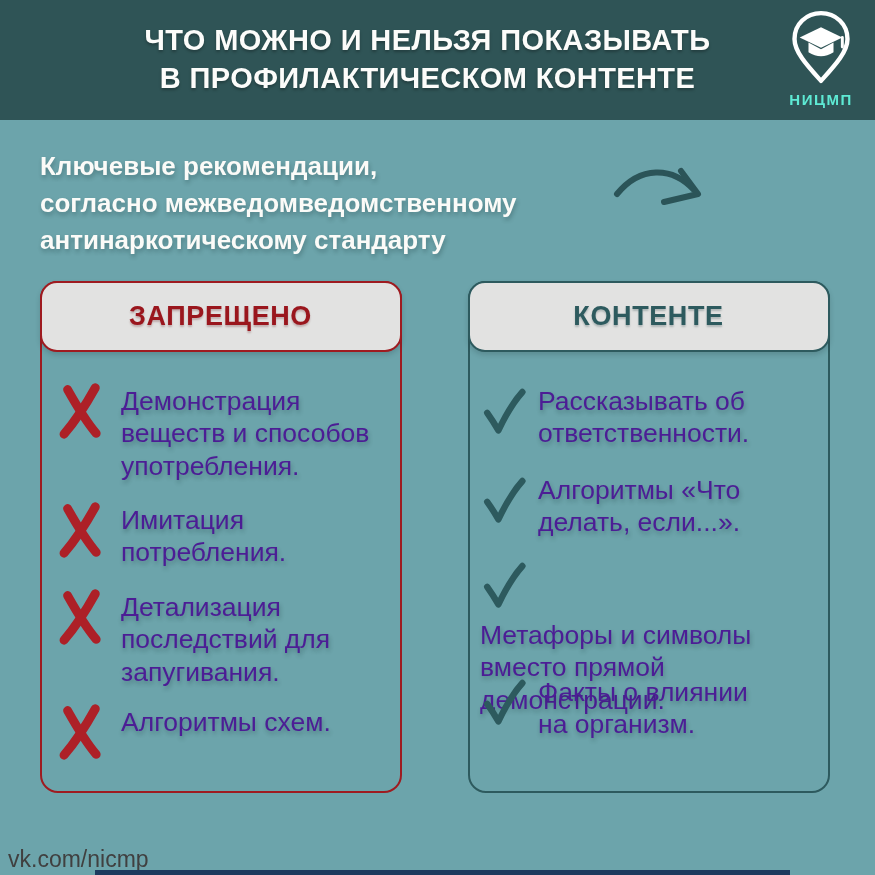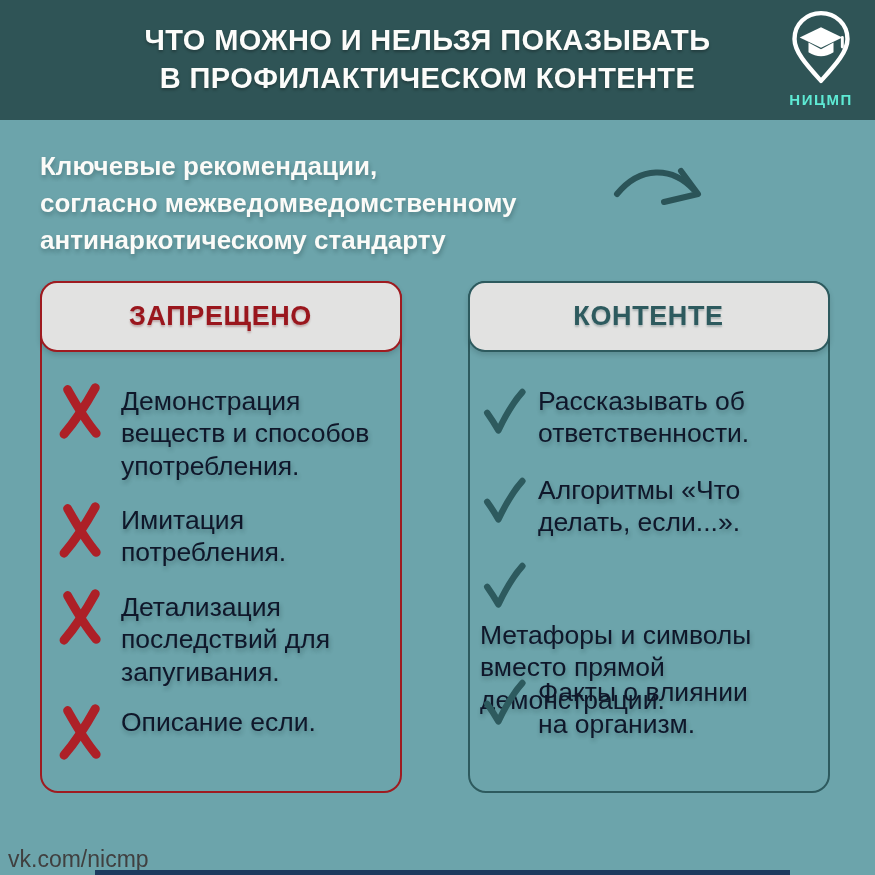--- a/index.html
+++ b/index.html
@@ -55,21 +55,21 @@
     box-shadow:0 3px 5px rgba(30,50,55,0.20);
   }
   .card-forbidden .card-header { border-color:#9e1b20; color:#9a161d;
     text-shadow:0 2px 2px rgba(90,10,15,0.25); }
   .card-allowed .card-header  { border-color:#2d5a5e; color:#2d5a5e;
     text-shadow:0 2px 2px rgba(20,50,55,0.25); }
 
   .item { position:absolute; display:flex; align-items:flex-start; }
   .item .icon { flex:0 0 auto; }
   .item-text {
-    color:#0f172a; font-size:26.5px; line-height:1.22; white-space:pre-line;
+    color:#4c1d95; font-size:26.5px; line-height:1.22; white-space:pre-line;
     text-shadow:1px 3px 4px rgba(20,45,50,0.30);
   }
   .card-forbidden .item { left:14px; }
   .card-forbidden .item .icon { width:50px; margin-right:15px; margin-top:-4px; }
   .card-allowed .item { left:10px; }
   .card-allowed .item .icon { width:48px; margin-right:10px; margin-top:-2px; }
 
   .f-item-0 { top:102px; } .f-item-1 { top:221px; }
   .f-item-2 { top:308px; } .f-item-3 { top:423px; }
   .a-item-0 { top:102px; } .a-item-1 { top:191px; }
@@ -154,21 +154,21 @@
 запугивания.</span>
     </div>
 
     <div class="item f-item-3">
       <span class="icon">
         <svg width="50" height="60" viewBox="0 0 56 64">
           <path d="M13,8 C22,24 34,44 45,57" fill="none" stroke="#ad2027" stroke-width="10" stroke-linecap="round"></path>
           <path d="M44,6 C34,24 21,44 9,58" fill="none" stroke="#ad2027" stroke-width="10" stroke-linecap="round"></path>
         </svg>
       </span>
-      <span class="item-text">Описание если.</span>
+      <span class="item-text">Алгоритмы схем.</span>
     </div>
   </div>
 
   <div class="card card-allowed">
     <div class="card-header">КОНТЕНТЕ</div>
 
     <div class="item a-item-0">
       <span class="icon">
         <svg width="48" height="58" viewBox="0 0 60 62">
           <path d="M9,32 C14,39 19,47 23,54 C32,35 43,17 53,6" fill="none" stroke="#2d5a5e" stroke-width="8" stroke-linecap="round" stroke-linejoin="round"></path>

